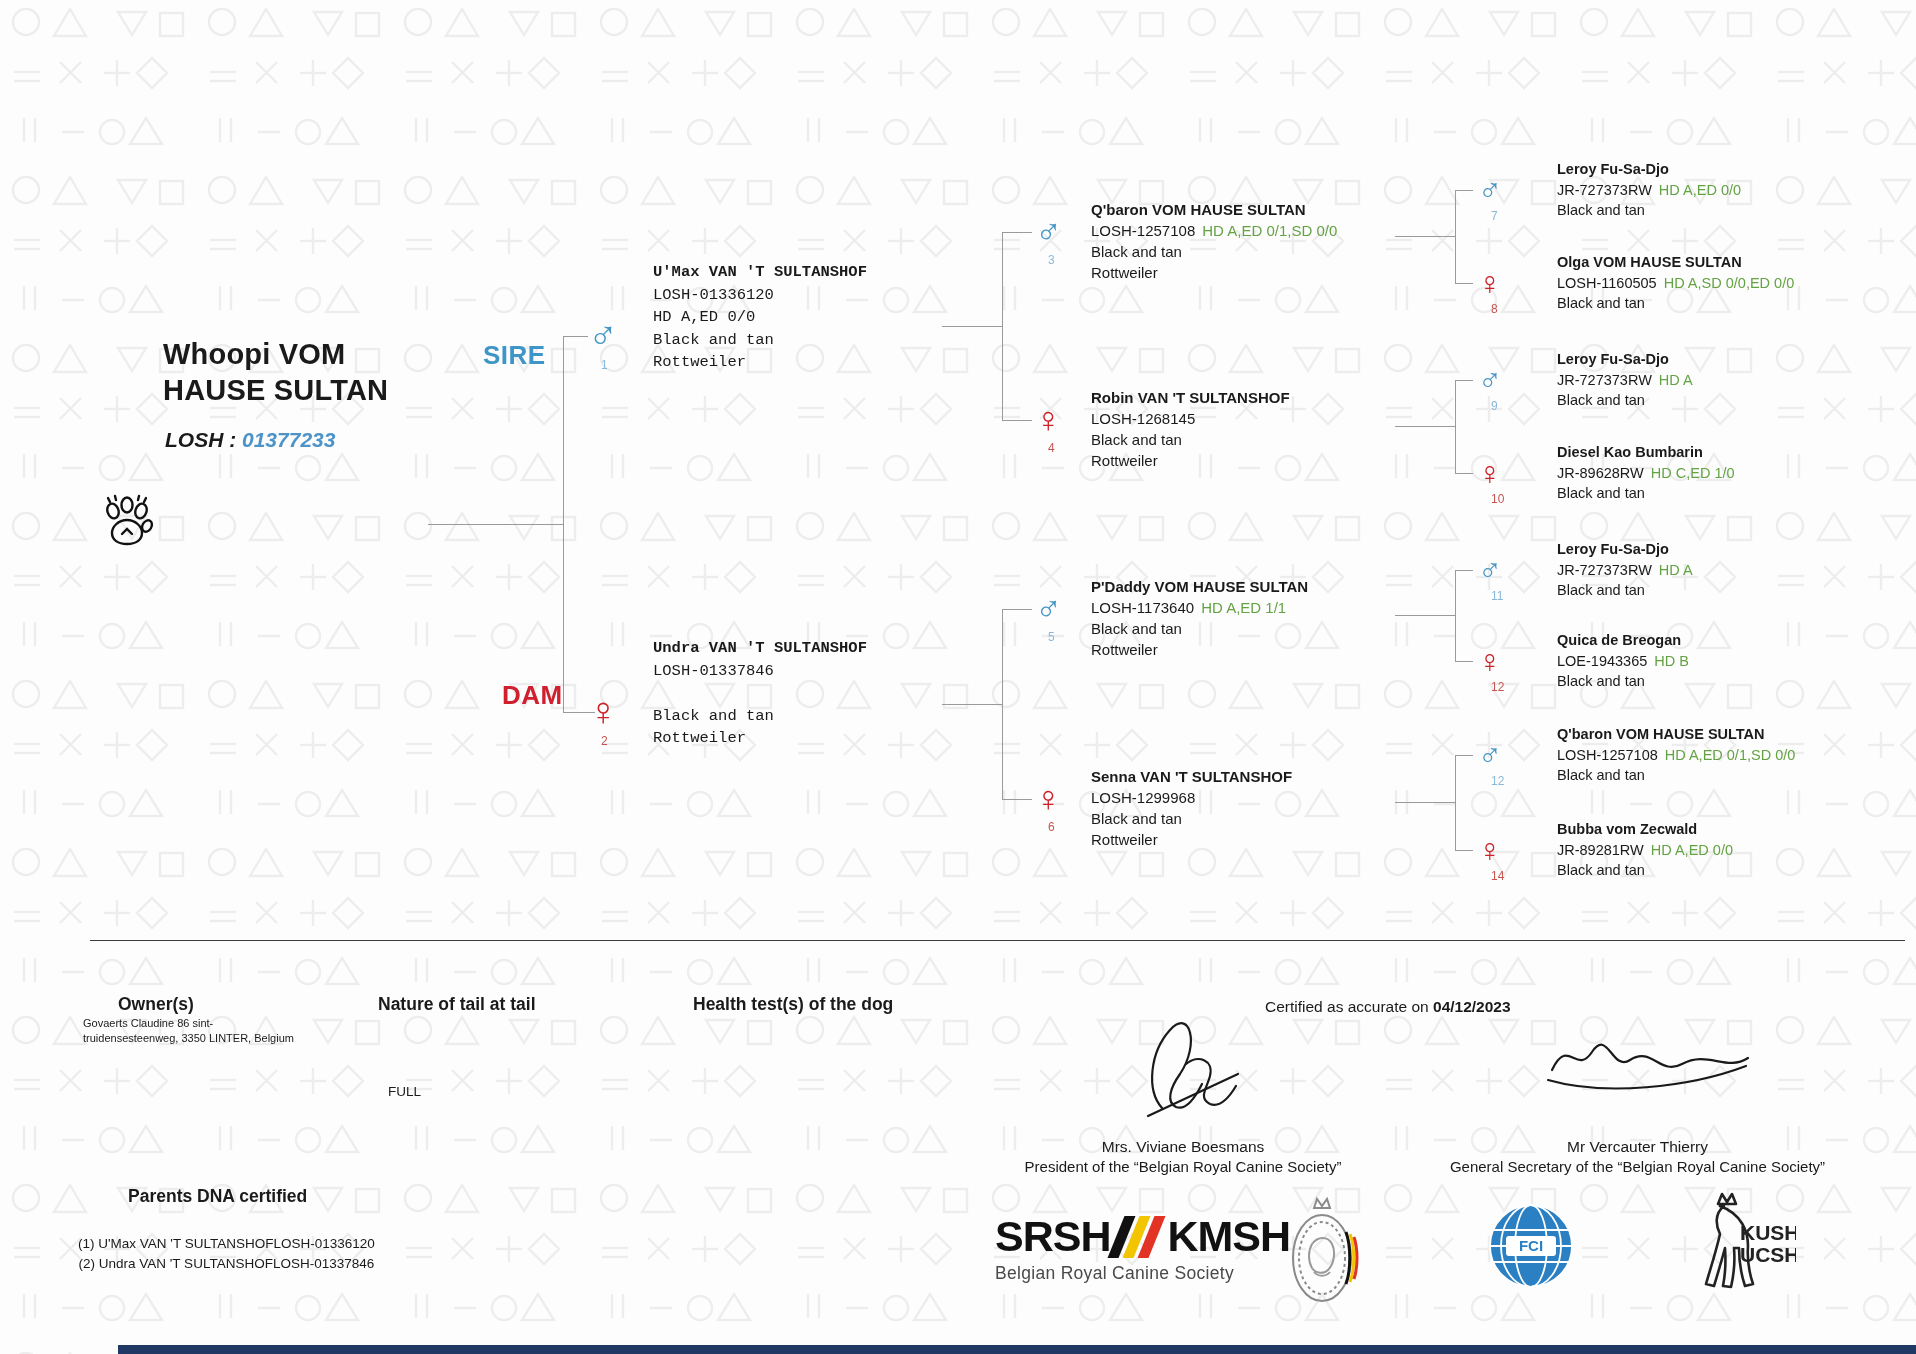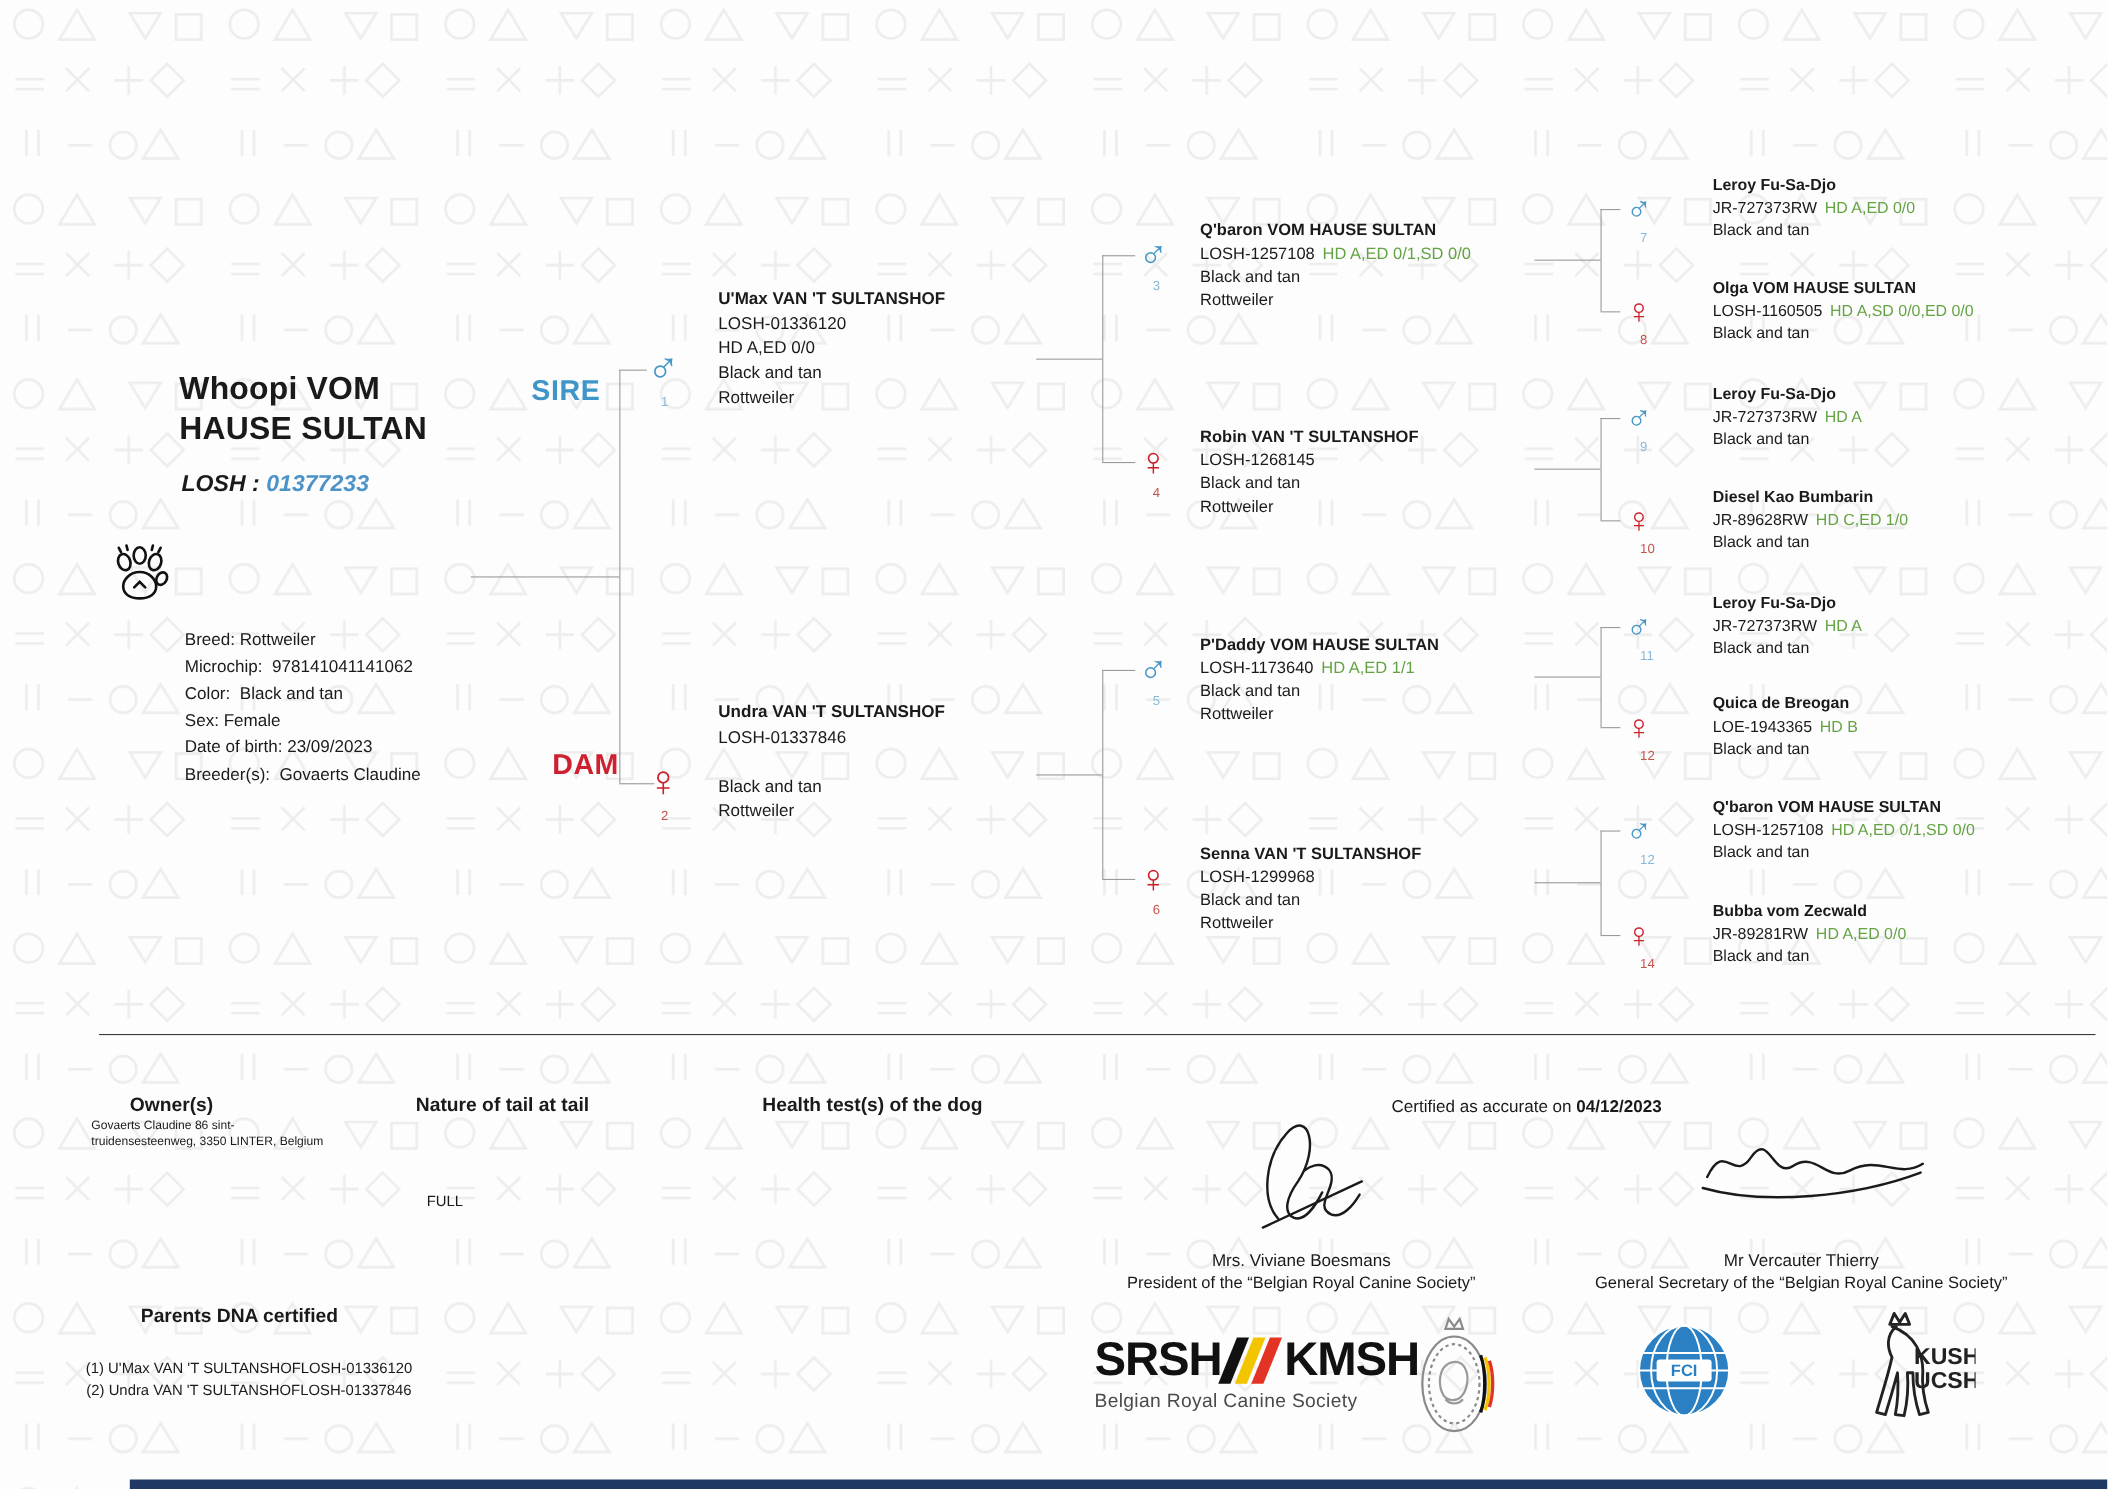--- a/index.html
+++ b/index.html
@@ -36,21 +36,21 @@
   .glyph { display:block; line-height:1; font-weight:normal; }
   .gen1 .glyph { margin-top:54px; font-size:40px; }
   .gen2 .glyph { margin-top:15px; font-size:36px; }
   .gen3 .glyph { margin-top:15px; font-size:32px; }
   .male   .glyph { color:#4596c6; }
   .female .glyph { color:#cc2128; }
   .num { display:block; font-size:12px; margin-top:3px; margin-left:13px; }
   .male   .num { color:#8ab9d8; }
   .female .num { color:#c4554e; }
   .txt p { margin:0; color:#1a1a1a; }
-  .gen1 .txt p { font-size:15.5px; line-height:22.5px; }
+  .gen1 .txt p { font-size:15.5px; line-height:22.5px;font-family:Liberation Mono, monospace; }
   .gen2 .txt p { font-size:15px;   line-height:21px; }
   .gen3 .txt p { font-size:14.5px; line-height:20.5px; }
   .nm { font-weight:bold; }
   .hd { color:#64a343; }
   .id .hd { margin-left:7px; }
   .hd-line { min-height:22.5px; }
 
   
   #divider { position:absolute; left:90px; top:940px; width:1815px; border-top:1.8px solid #3a3a3a; }
   .sec-head { position:absolute; font-size:17.5px; font-weight:bold; }
@@ -130,28 +130,20 @@
         <ellipse cx="13" cy="21" rx="5.5" ry="7.5" transform="rotate(-18 13 21)"></ellipse>
         <ellipse cx="27" cy="15" rx="5.5" ry="7.5"></ellipse>
         <ellipse cx="41" cy="21" rx="5.5" ry="7.5" transform="rotate(18 41 21)"></ellipse>
         <ellipse cx="47" cy="36" rx="4.5" ry="6" transform="rotate(30 47 36)"></ellipse>
         <path d="M27 30 c-9 0 -15 7 -15 13 c0 7 6 11 15 11 c9 0 15 -4 15 -11 c0 -6 -6 -13 -15 -13 Z"></path>
         <path d="M22 44 l5 -5 5 5"></path>
         <path d="M10 12 l-2 -4 M16 10 l-1 -4 M38 10 l1 -4 M44 12 l2 -4"></path>
       </g>
     </svg>
 
-    <div id="dog-details">
-      <p>Breed: Rottweiler</p>
-      <p>Microchip:  978141041141062</p>
-      <p>Color:  Black and tan</p>
-      <p>Sex: Female</p>
-      <p>Date of birth: 23/09/2023</p>
-      <p>Breeder(s):  Govaerts Claudine</p>
-    </div>
 
     <div id="sire-label" class="tree-label">SIRE</div>
     <div id="dam-label" class="tree-label">DAM</div>
 
     <div class="line-v" style="left:563px;top:336px;height:376px"></div>
     <div class="line-h" style="left:428px;top:524px;width:135px"></div>
     <div class="line-h" style="left:563px;top:336px;width:25px"></div>
     <div class="line-h" style="left:563px;top:712px;width:32px"></div>
 
     <div class="line-v" style="left:1002px;top:232px;height:188px"></div>

